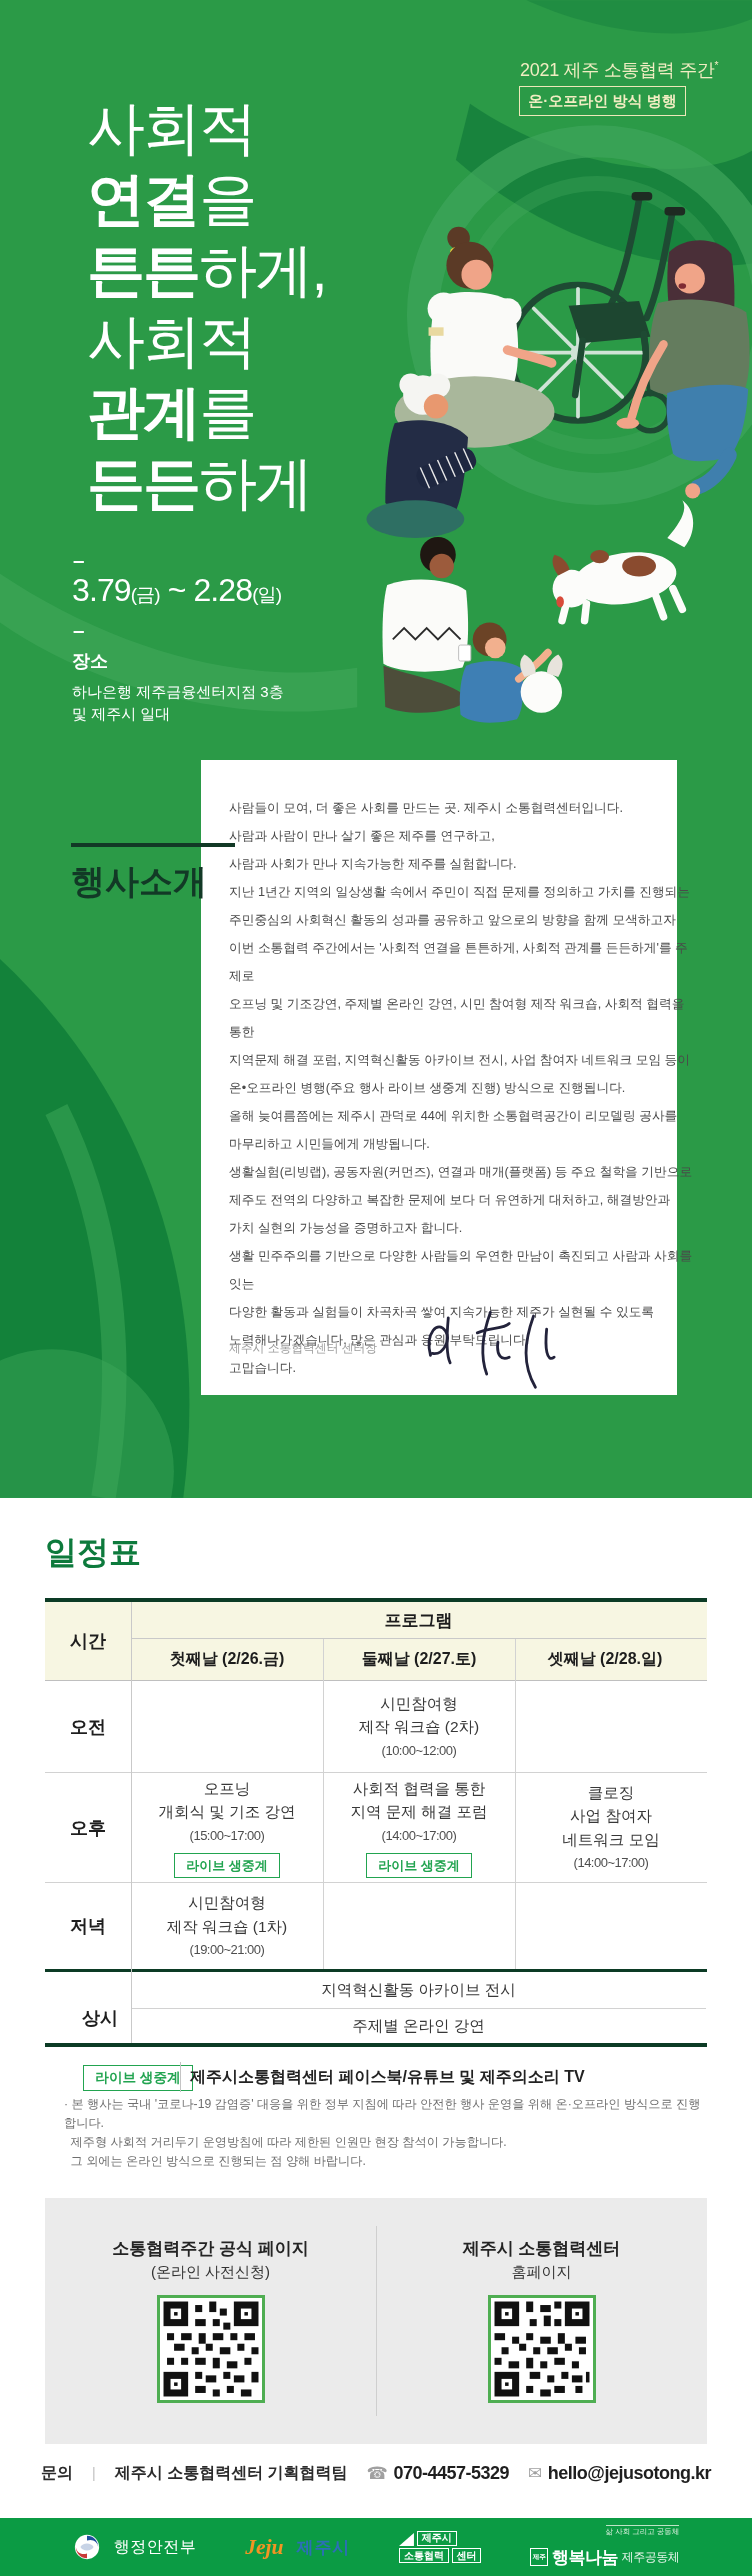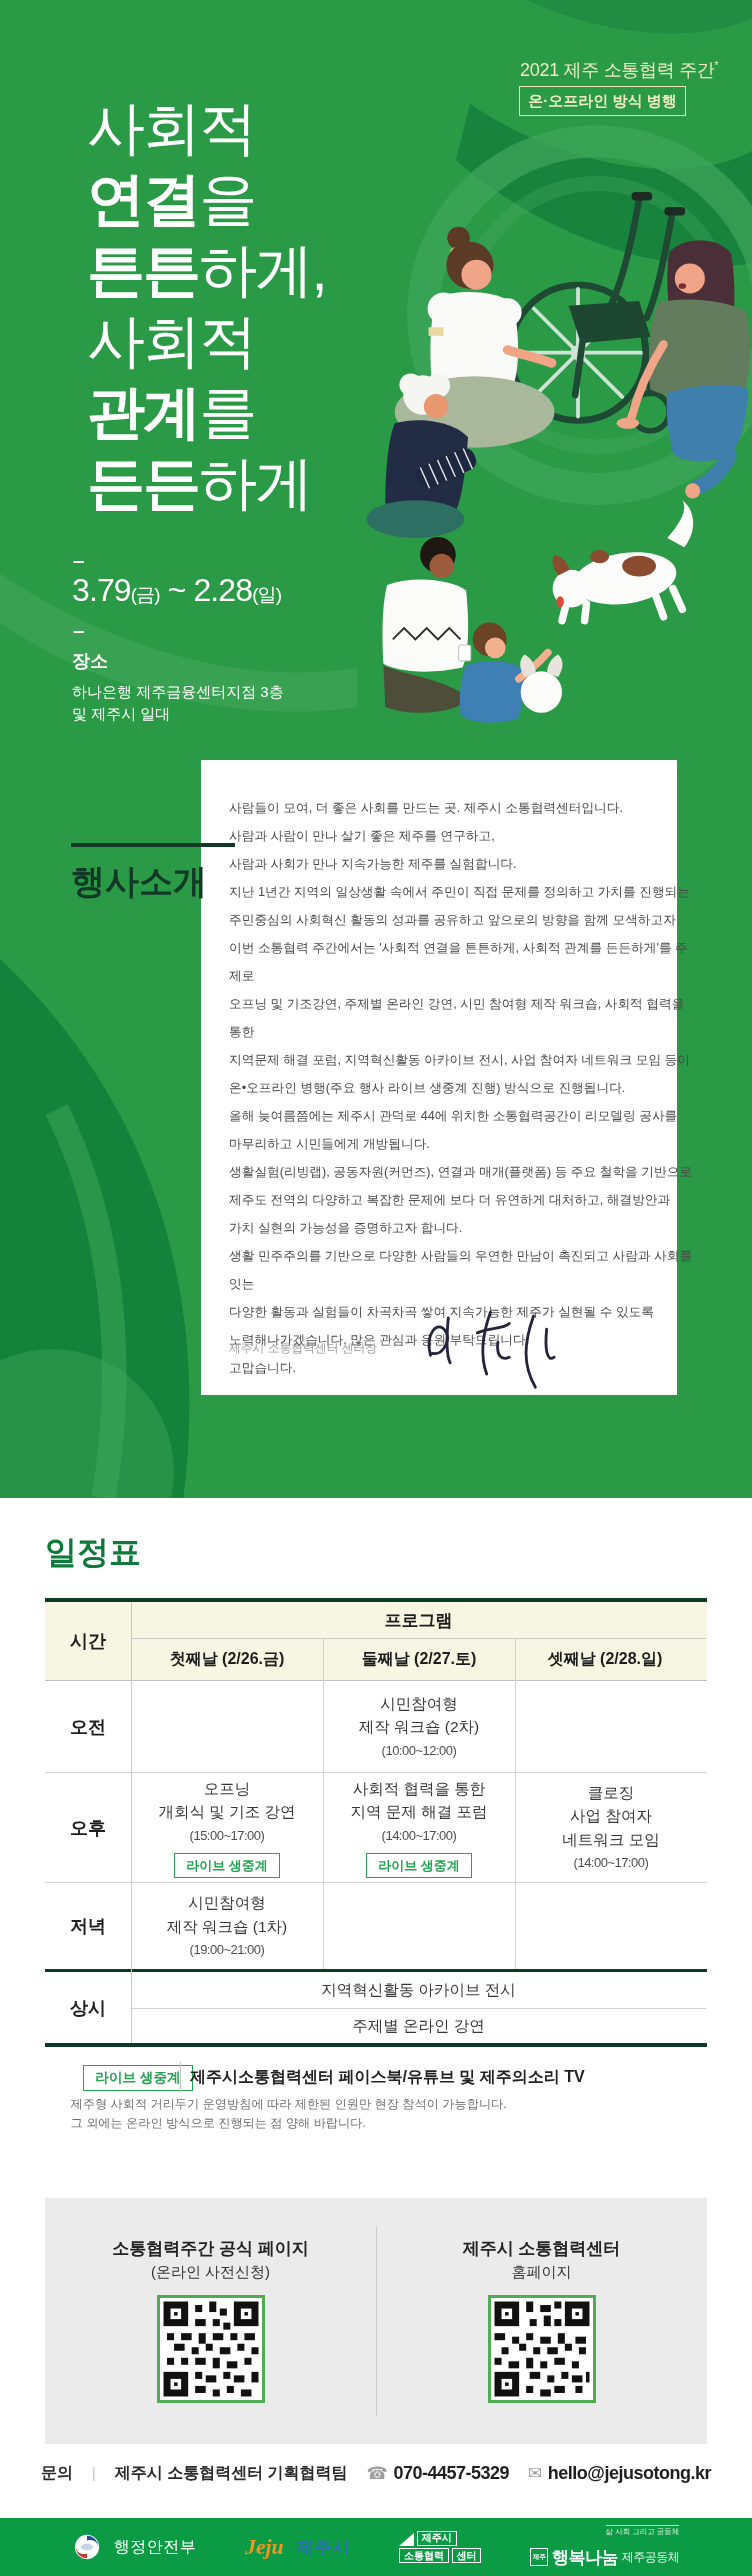--- a/index.html
+++ b/index.html
@@ -329,36 +329,37 @@
 
   <div class="cell" style="left:0;top:285px;width:86px;height:86px;">
       <span class="rowlab">저녁</span>
     </div>
   <div class="cell" style="left:86px;top:285px;width:192px;height:86px;">
     <span class="ln">시민참여형</span>
     <span class="ln">제작 워크숍 (1차)</span>
     <span class="tm">(19:00~21:00)</span>
   </div>
 
-  <div class="cell" style="left:0;top:374px;width:86px;height:71px;">
+  <div class="cell" style="left:12px;top:374px;width:86px;height:92px;">
       <span class="rowlab">상시</span>
     </div>
   <div class="cell" style="left:86px;top:374px;width:575px;height:36px;">
       <span class="ln">지역혁신활동 아카이브 전시</span>
     </div>
   <div class="cell" style="left:86px;top:411px;width:575px;height:34px;">
       <span class="ln">주제별 온라인 강연</span>
     </div>
 </div>
 
 <div class="live-badge">라이브 생중계</div>
 <div class="live-sep"></div>
 <div class="live-channels">제주시소통협력센터 페이스북/유튜브 및 제주의소리 TV</div>
 
 <div class="notes">
+  <div>· 본 행사는 국내 '코로나-19 감염증' 대응을 위한 정부 지침에 따라 안전한 행사 운영을 위해 온·오프라인 방식으로 진행합니다.</div>
   <div class="ind">제주형 사회적 거리두기 운영방침에 따라 제한된 인원만 현장 참석이 가능합니다.</div>
   <div class="ind">그 외에는 온라인 방식으로 진행되는 점 양해 바랍니다.</div>
 </div>
 
 <div class="qr-box">
   <div class="qr-div"></div>
   <div class="qr-col" style="left:0;">
     <div class="qr-l1">소통협력주간 공식 페이지</div>
     <div class="qr-l2">(온라인 사전신청)</div>
     <span class="qr-code">

